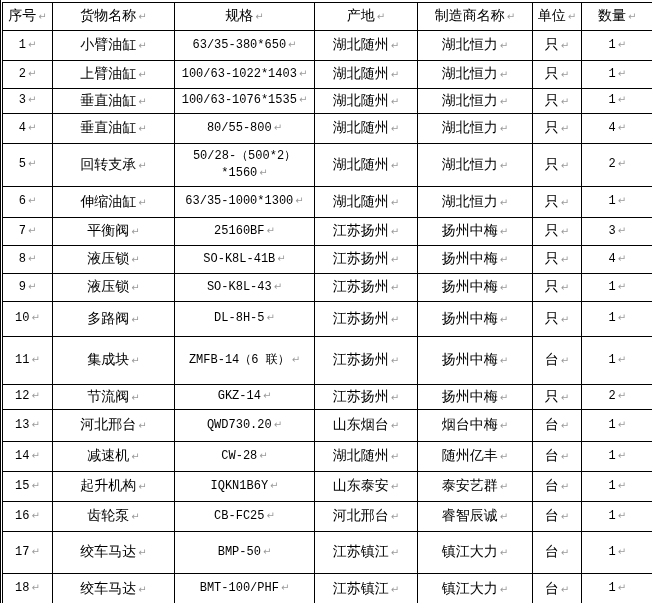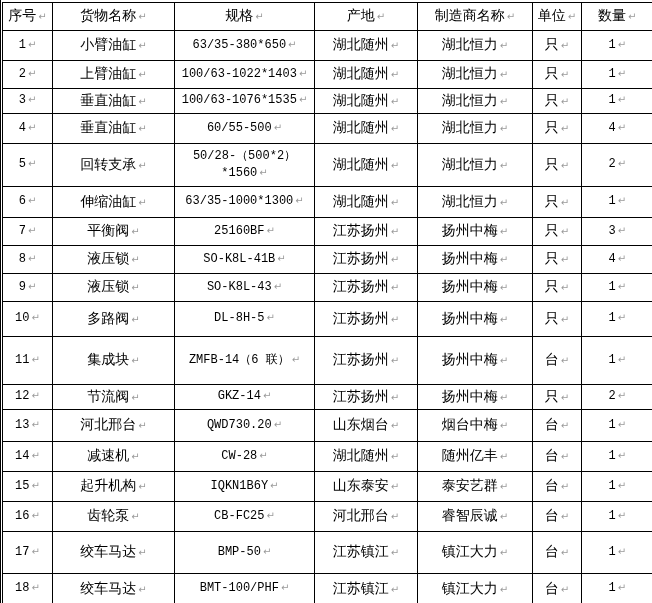--- a/index.html
+++ b/index.html
@@ -120,21 +120,21 @@
           <td class="cjk"><span class="txt">垂直油缸</span><span class="mark">↵</span></td>
           <td class="mono"><span class="txt">100/63-1076*1535</span><span class="mark">↵</span></td>
           <td class="cjk"><span class="txt">湖北随州</span><span class="mark">↵</span></td>
           <td class="cjk"><span class="txt">湖北恒力</span><span class="mark">↵</span></td>
           <td class="cjk"><span class="txt">只</span><span class="mark">↵</span></td>
           <td class="mono"><span class="txt">1</span><span class="mark">↵</span></td>
         </tr>
         <tr>
           <td class="mono"><span class="txt">4</span><span class="mark">↵</span></td>
           <td class="cjk"><span class="txt">垂直油缸</span><span class="mark">↵</span></td>
-          <td class="mono"><span class="txt">60/55-500</span><span class="mark">↵</span></td>
+          <td class="mono"><span class="txt">80/55-800</span><span class="mark">↵</span></td>
           <td class="cjk"><span class="txt">湖北随州</span><span class="mark">↵</span></td>
           <td class="cjk"><span class="txt">湖北恒力</span><span class="mark">↵</span></td>
           <td class="cjk"><span class="txt">只</span><span class="mark">↵</span></td>
           <td class="mono"><span class="txt">4</span><span class="mark">↵</span></td>
         </tr>
         <tr>
           <td class="mono"><span class="txt">5</span><span class="mark">↵</span></td>
           <td class="cjk"><span class="txt">回转支承</span><span class="mark">↵</span></td>
           <td class="mono"><span class="txt">50/28-（500*2）
 *1560</span><span class="mark">↵</span></td>

